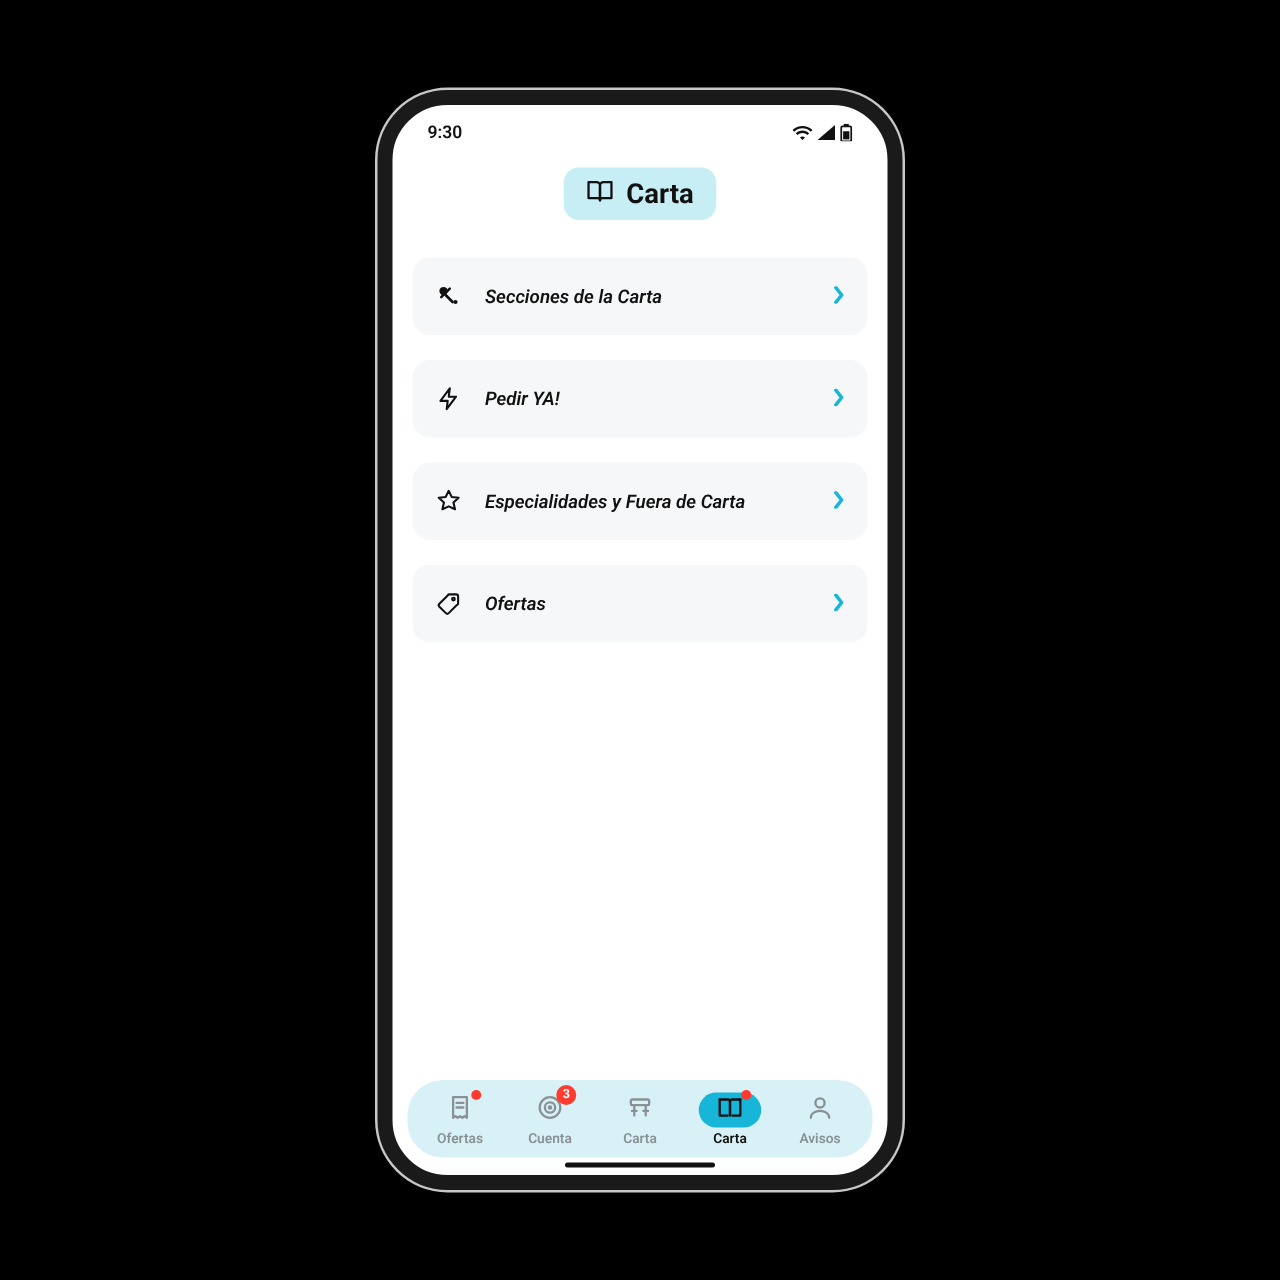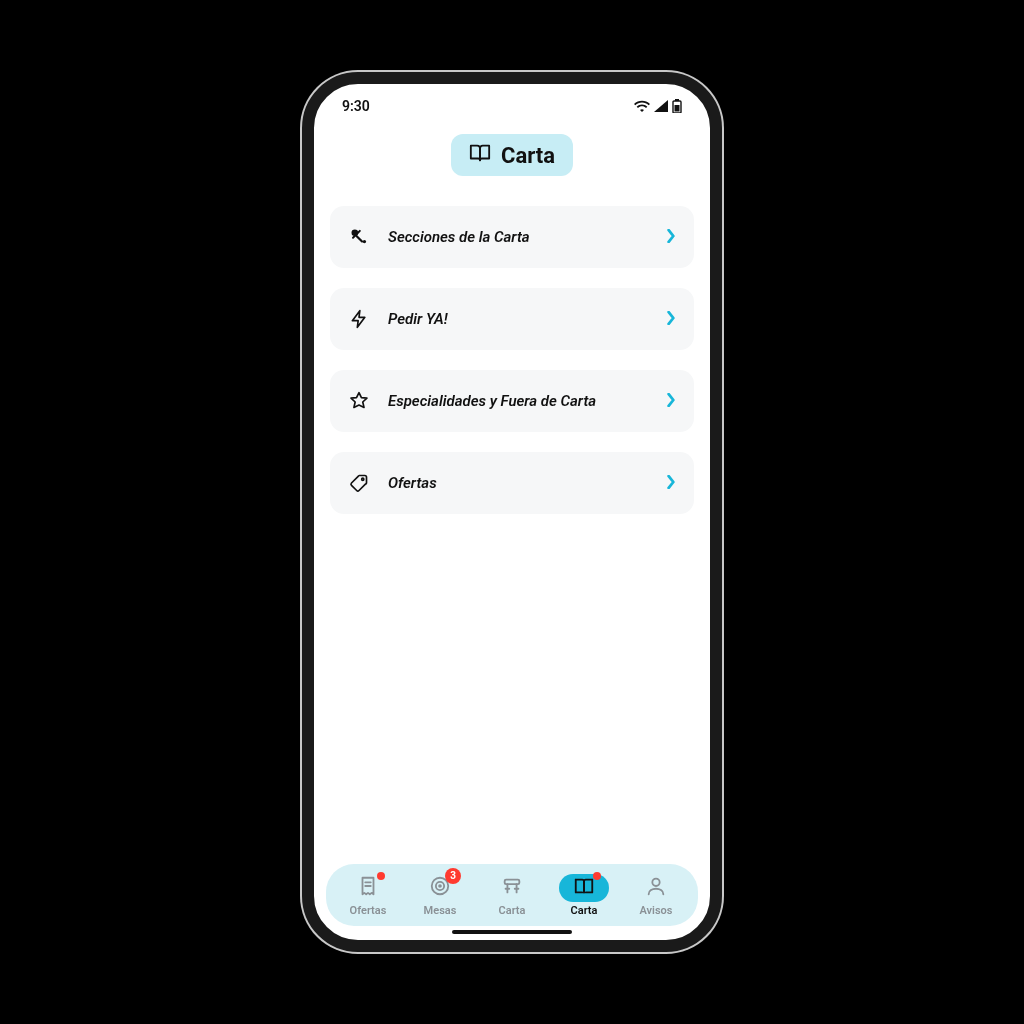--- a/index.html
+++ b/index.html
@@ -262,21 +262,21 @@
       <div class="iconwrap">
         <span>
           <svg width="22" height="22" viewBox="0 0 24 24" fill="none" stroke="#8a9196" stroke-width="2" stroke-linecap="round">
               <circle cx="12" cy="12" r="9"></circle>
               <circle cx="12" cy="12" r="4.5"></circle>
               <circle cx="12" cy="12" r="1" fill="#8a9196"></circle>
             </svg>
         </span>
         <span class="badge-count">3</span>
       </div>
-      <span>Mesas</span>
+      <span>Cuenta</span>
     </div>
 
     <div class="tab">
       <div class="iconwrap">
         <span>
           <svg width="22" height="22" viewBox="0 0 24 24" fill="none" stroke="#8a9196" stroke-width="2" stroke-linecap="round" stroke-linejoin="round">
               <rect x="4" y="5" width="16" height="5" rx="1.5"></rect>
               <path d="M7 10v9M17 10v9M5 15h4M15 15h4"></path>
             </svg>
         </span>

